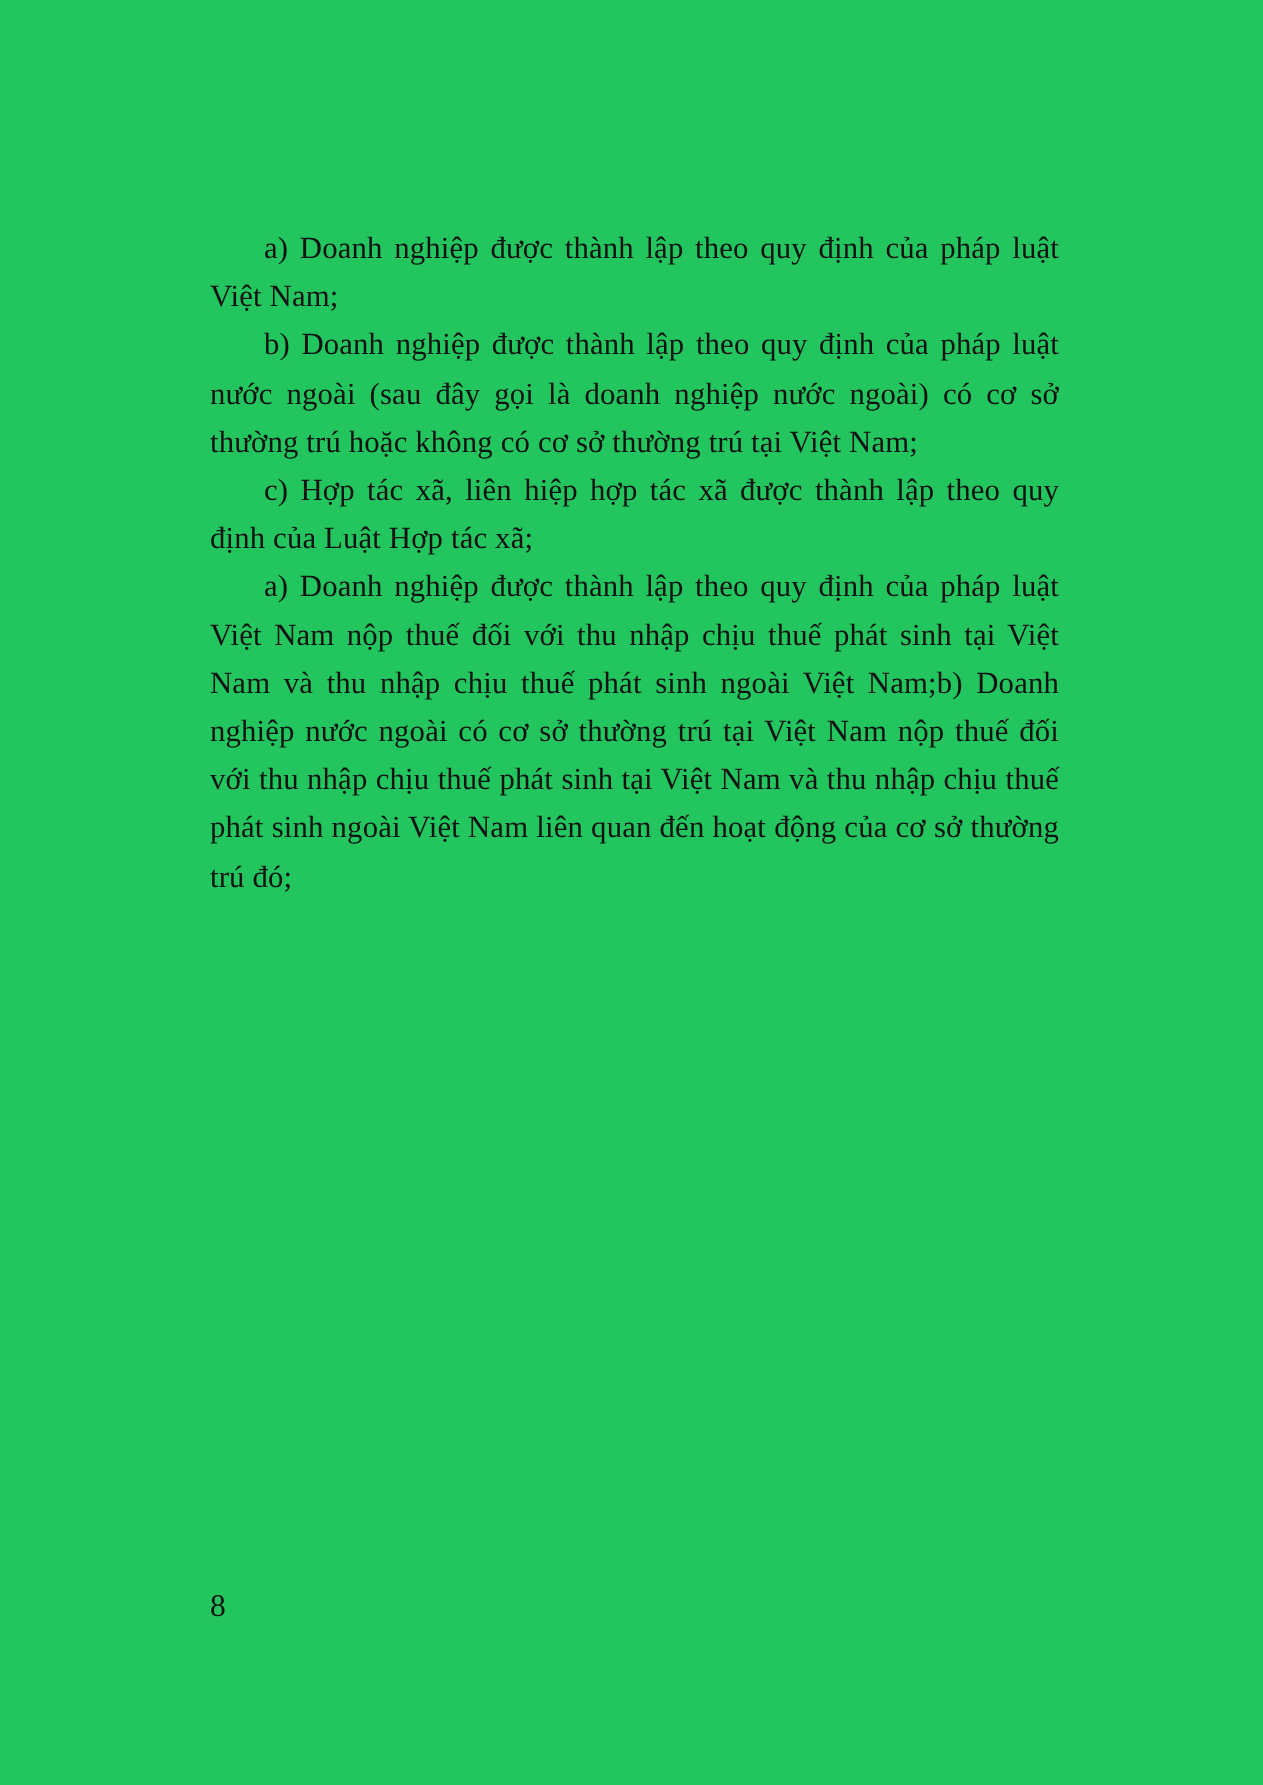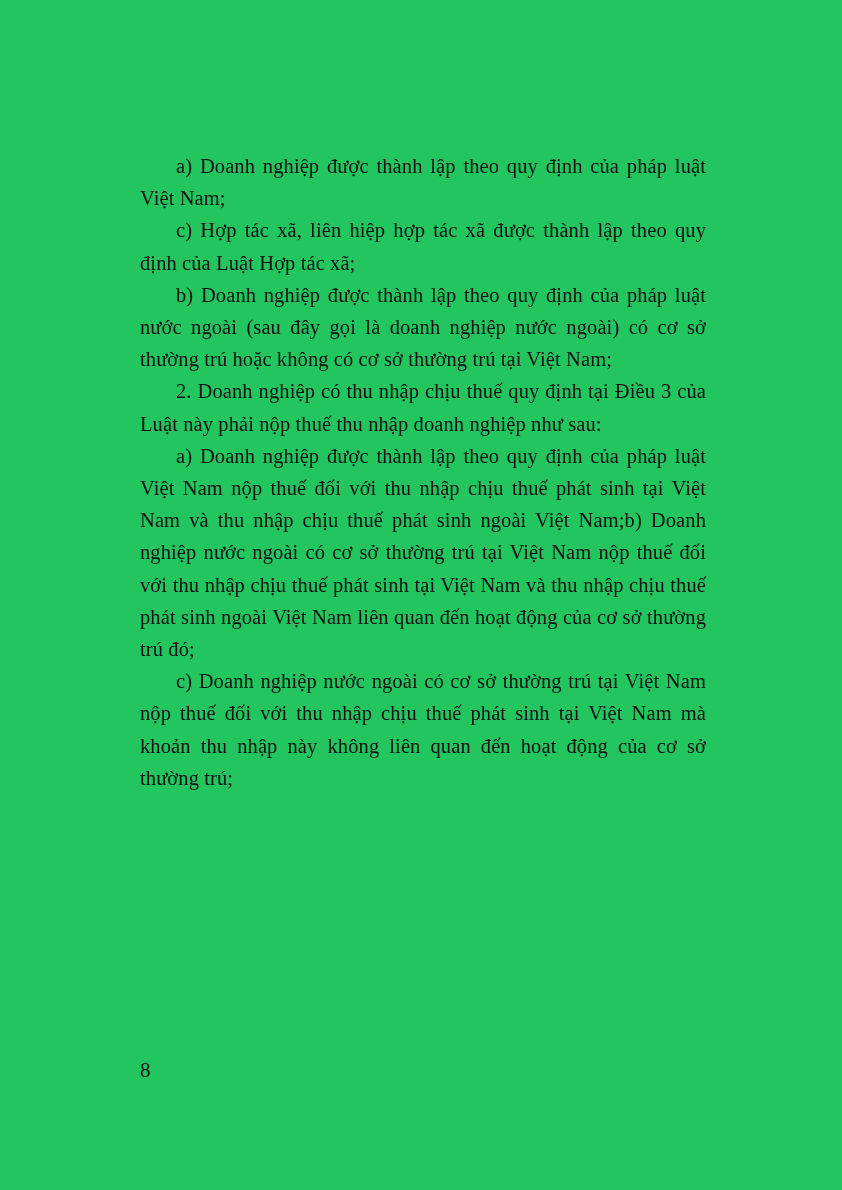--- a/index.html
+++ b/index.html
@@ -47,20 +47,18 @@
     line-height: 28px;
     color: #121212;
   }
 </style>
 </head>
 <body>
 
 <div class="page">
   <div class="content">
     <p>a) Doanh nghiệp được thành lập theo quy định của pháp luật Việt Nam;</p>
+    <p>b) Doanh nghiệp được thành lập theo quy định của pháp luật nước ngoài (sau đây gọi là doanh nghiệp nước ngoài) có cơ sở thường trú hoặc không có cơ sở thường trú tại Việt Nam;</p>
     <p>c) Hợp tác xã, liên hiệp hợp tác xã được thành lập theo quy định của Luật Hợp tác xã;</p>
-    <p>b) Doanh nghiệp được thành lập theo quy định của pháp luật nước ngoài (sau đây gọi là doanh nghiệp nước ngoài) có cơ sở thường trú hoặc không có cơ sở thường trú tại Việt Nam;</p>
-    <p>2. Doanh nghiệp có thu nhập chịu thuế quy định tại Điều 3 của Luật này phải nộp thuế thu nhập doanh nghiệp như sau:</p>
     <p>a) Doanh nghiệp được thành lập theo quy định của pháp luật Việt Nam nộp thuế đối với thu nhập chịu thuế phát sinh tại Việt Nam và thu nhập chịu thuế phát sinh ngoài Việt Nam;b) Doanh nghiệp nước ngoài có cơ sở thường trú tại Việt Nam nộp thuế đối với thu nhập chịu thuế phát sinh tại Việt Nam và thu nhập chịu thuế phát sinh ngoài Việt Nam liên quan đến hoạt động của cơ sở thường trú đó;</p>
-    <p>c) Doanh nghiệp nước ngoài có cơ sở thường trú tại Việt Nam nộp thuế đối với thu nhập chịu thuế phát sinh tại Việt Nam mà khoản thu nhập này không liên quan đến hoạt động của cơ sở thường trú;</p>
   </div>
   <div class="page-number">8</div>
 </div>
 
 </body></html>

